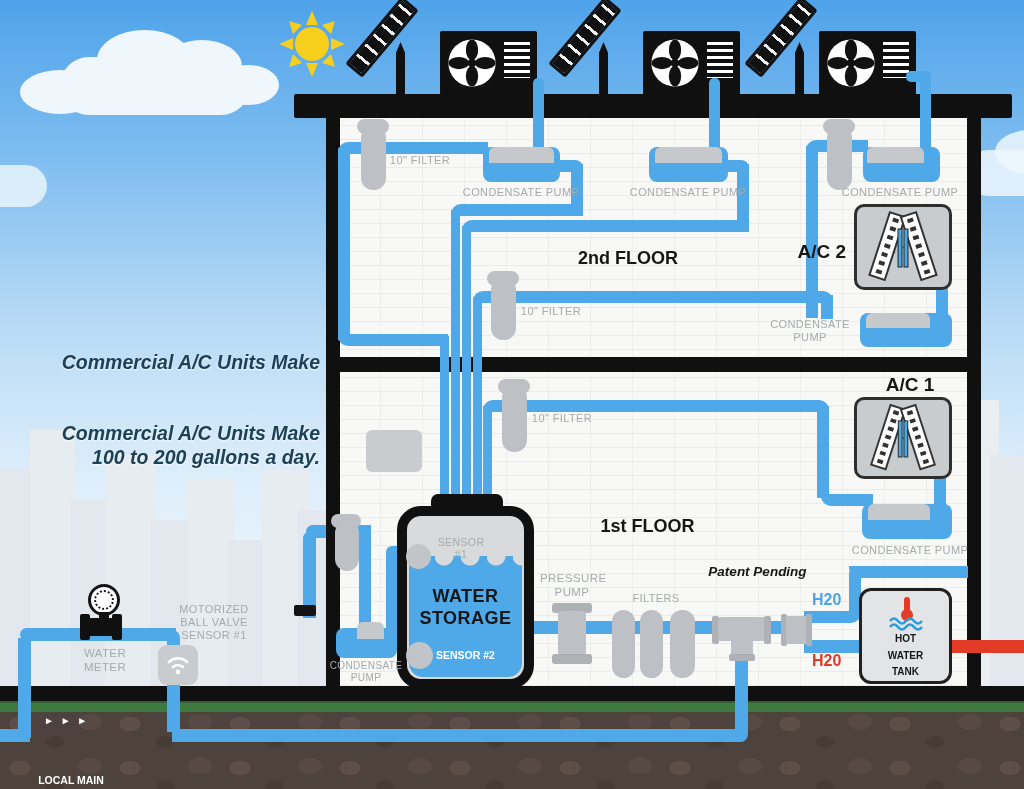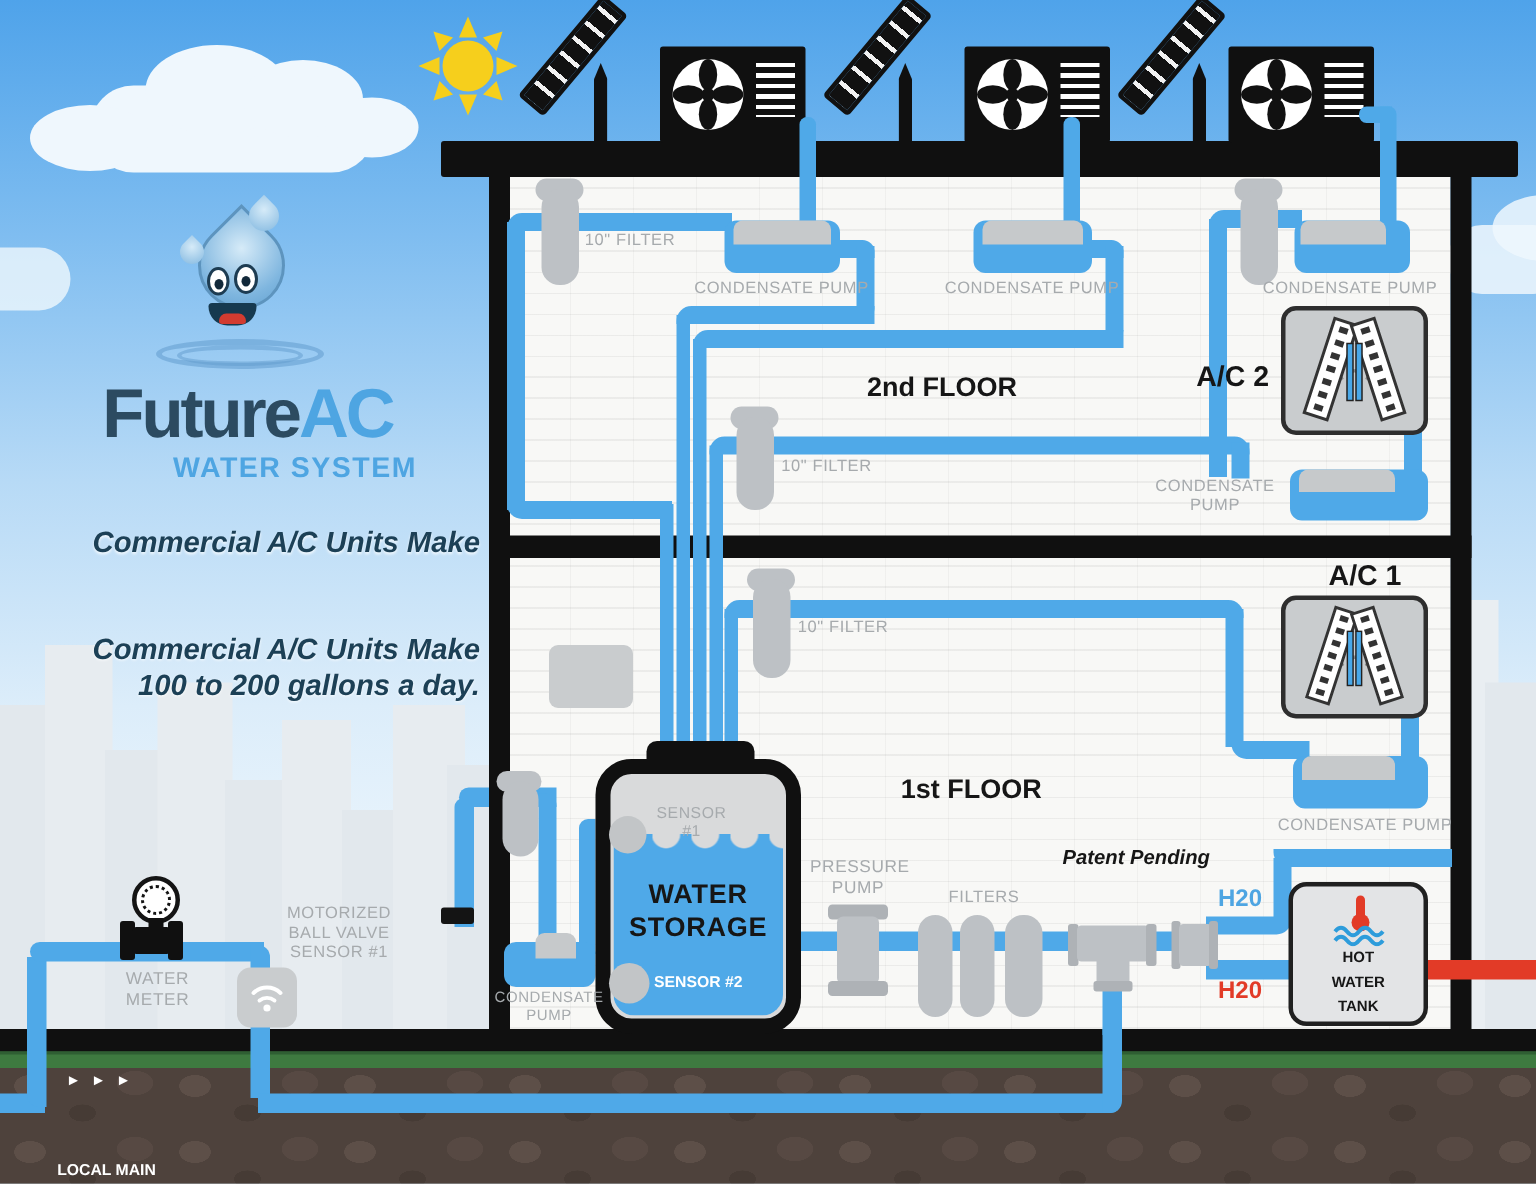--- a/index.html
+++ b/index.html
@@ -353,55 +353,31 @@
   <div class="a" style="left:812px;top:591px;width:40px;font-size:16px;font-weight:bold;color:var(--accent-blue,#4EA5E2)">H20</div>
   <div class="a" style="left:812px;top:652px;width:40px;font-size:16px;font-weight:bold;color:var(--pipe-hot,#E23B27)">H20</div>
   <div class="a lbl" style="left:322px;top:660px;width:88px;font-size:10px">
     <div>CONDENSATE</div>
     <div>PUMP</div>
   </div>
   <div class="a lbl" style="left:76px;top:647px;width:58px;font-size:11.5px">
     <div>WATER</div>
     <div>METER</div>
   </div>
-  <div class="a lbl" style="left:188px;top:603px;width:76px;font-size:11px">
+  <div class="a lbl" style="left:176px;top:603px;width:76px;font-size:11px">
     <div>MOTORIZED</div>
     <div>BALL VALVE</div>
     <div>SENSOR #1</div>
   </div>
   <div class="a" style="left:44px;top:715px;width:66px;color:#fff;font-size:10px;letter-spacing:2px">► ► ►</div>
   <div class="a" style="left:26px;top:773px;width:90px;color:#fff;font-size:10.5px;font-weight:bold;text-align:center;line-height:14px">
     <div>LOCAL MAIN</div>
     <div>WATER STORAGE</div>
   </div>
 
-  <div class="a" style="left:20px;top:120px;width:290px;height:210px">
-
-    <div class="a" style="left:84px;top:106px;width:112px;height:20px;border:4px solid rgba(98,156,205,.55);border-radius:50%"></div>
-    <div class="a" style="left:98px;top:110px;width:84px;height:14px;border:3px solid rgba(98,156,205,.5);border-radius:50%"></div>
-
-    <div class="a" style="left:112px;top:28px;width:58px;height:58px;background:radial-gradient(circle at 35% 35%,#D6EBF8,#7FB6DF 62%,#5E9ECF);border-radius:0 50% 50% 50%;transform:rotate(45deg);border:2px solid #5D94BE"></div>
-    <div class="a" style="left:100px;top:40px;width:16px;height:16px;background:radial-gradient(circle at 35% 35%,#D6EBF8,#7FB6DF);border-radius:0 50% 50% 50%;transform:rotate(45deg)"></div>
-    <div class="a" style="left:146px;top:14px;width:20px;height:20px;background:radial-gradient(circle at 35% 35%,#D6EBF8,#7FB6DF);border-radius:0 50% 50% 50%;transform:rotate(45deg)"></div>
-
-    <div class="a" style="left:118px;top:58px;width:15px;height:19px;background:#fff;border:2px solid #1d3c52;border-radius:50%">
-        <div class="a" style="left:3px;top:6px;width:6px;height:7px;background:#12293a;border-radius:50%"></div>
-      </div>
-    <div class="a" style="left:136px;top:56px;width:16px;height:20px;background:#fff;border:2px solid #1d3c52;border-radius:50%">
-        <div class="a" style="left:3px;top:6px;width:6px;height:7px;background:#12293a;border-radius:50%"></div>
-      </div>
-    <div class="a" style="left:119px;top:82px;width:32px;height:15px;background:#16394F;border-radius:3px 3px 16px 16px">
-        <div class="a" style="left:7px;top:7px;width:18px;height:7px;background:#D23B30;border-radius:9px 9px 4px 4px"></div>
-      </div>
-
-    <div class="a" style="left:0px;top:128px;width:290px;font-size:46px;font-weight:bold;letter-spacing:-2px;text-align:center">
-      <span style="color:#2C4B61">Future</span><span style="color:var(--accent-blue,#4EA5E2)">AC</span>
-    </div>
-    <div class="a" style="left:10px;top:182px;width:248px;font-size:19px;font-weight:bold;letter-spacing:1px;color:var(--accent-blue,#4EA5E2);text-align:right">WATER SYSTEM</div>
-  </div>
 
   <div class="a navyTxt" style="left:18px;top:350px;width:302px;font-size:19.5px;line-height:24px">
     <div>Commercial A/C Units Make</div>
   </div>
   <div class="a navyTxt" style="left:18px;top:421px;width:302px;font-size:19.5px;line-height:24px">
     <div>Commercial A/C Units Make</div>
     <div>100 to 200 gallons a day.</div>
   </div>
 
 </div>

